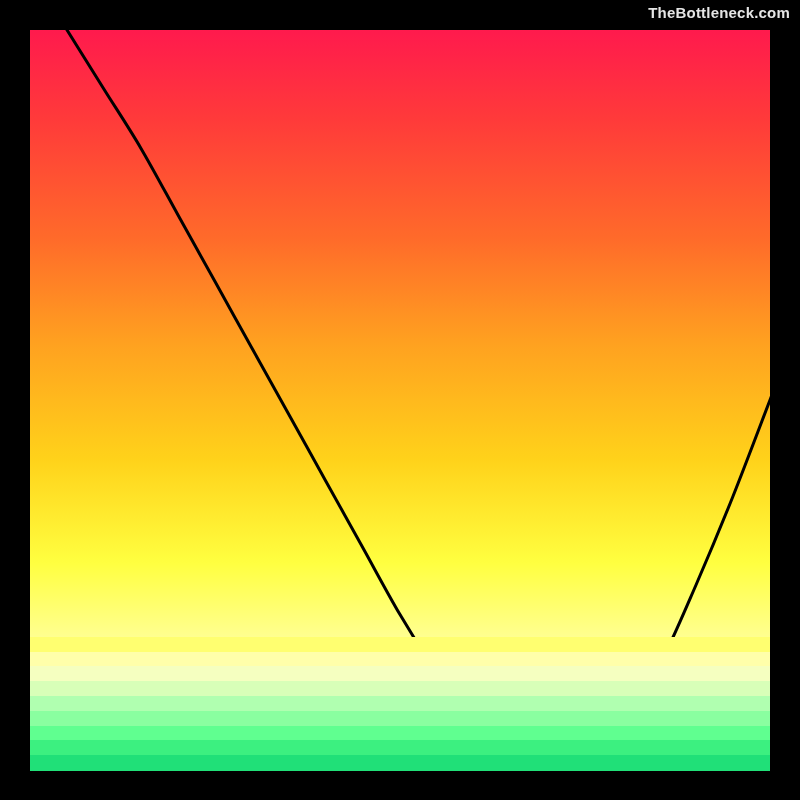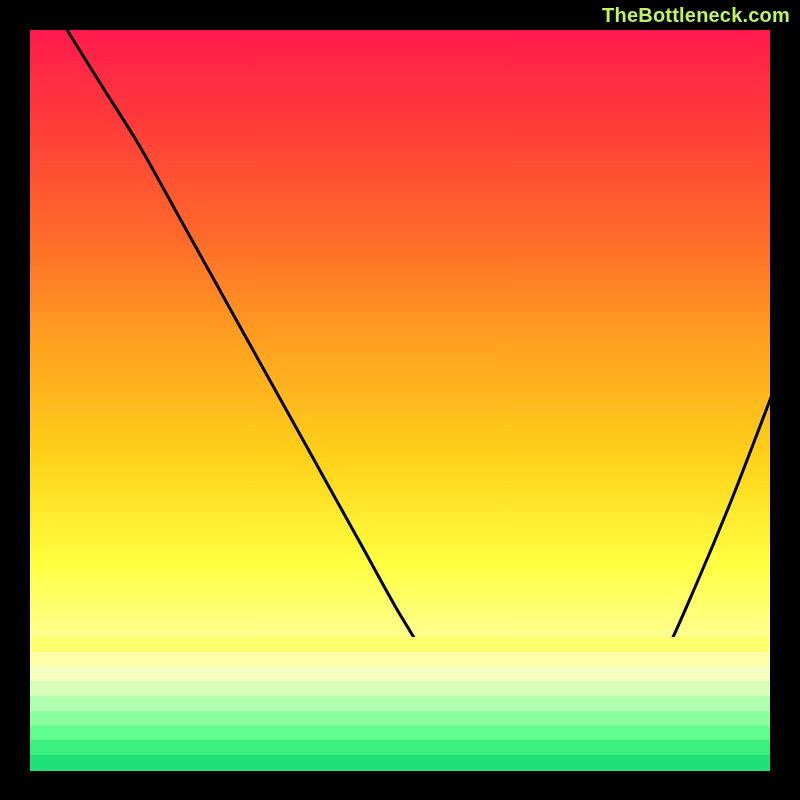--- a/index.html
+++ b/index.html
@@ -40,23 +40,23 @@
   .band {
     position: absolute;
     left: 0;
     width: 100%;
   }
   .attribution {
     position: absolute;
     top: 4px;
     right: 10px;
     font-family: Arial, Helvetica, sans-serif;
-    font-size: 20px;
+    font-size: 15px;
     font-weight: 600;
-    color: #bef264;
+    color: #e5e5e5;
     letter-spacing: 0.2px;
   }
   svg.curve {
     position: absolute;
     left: 0;
     top: 0;
     width: 740px;
     height: 740px;
   }
   .dot {

